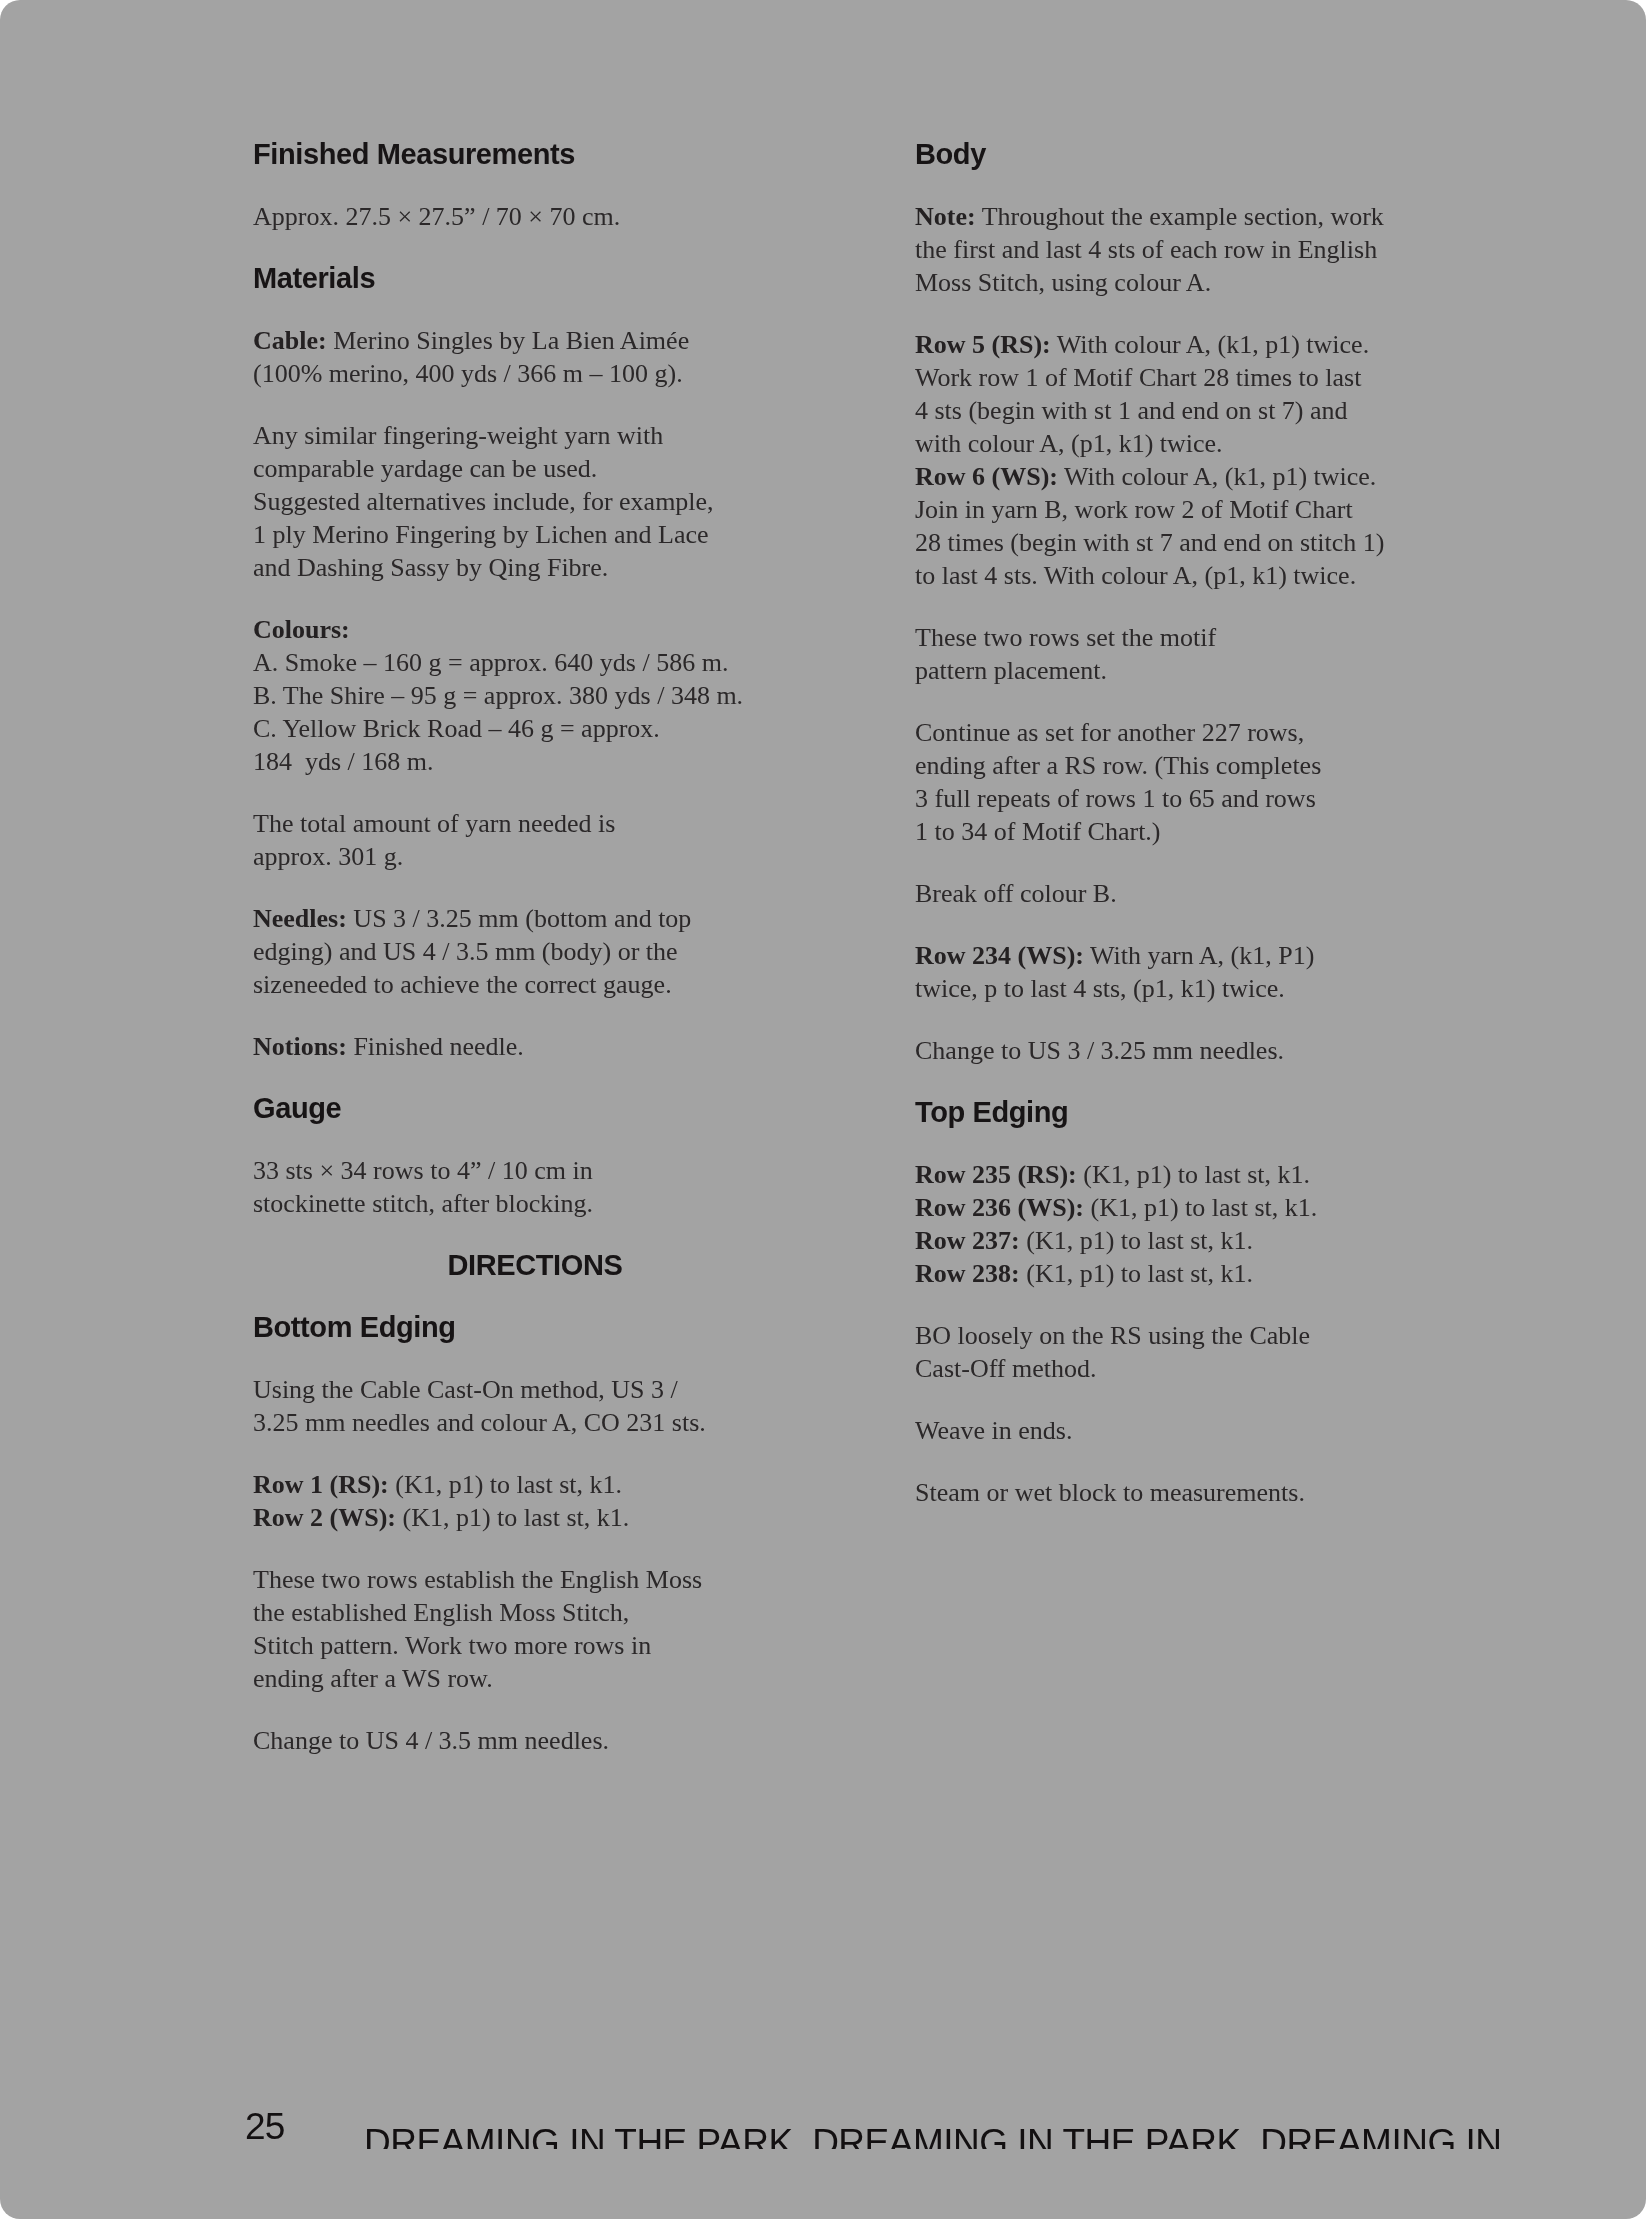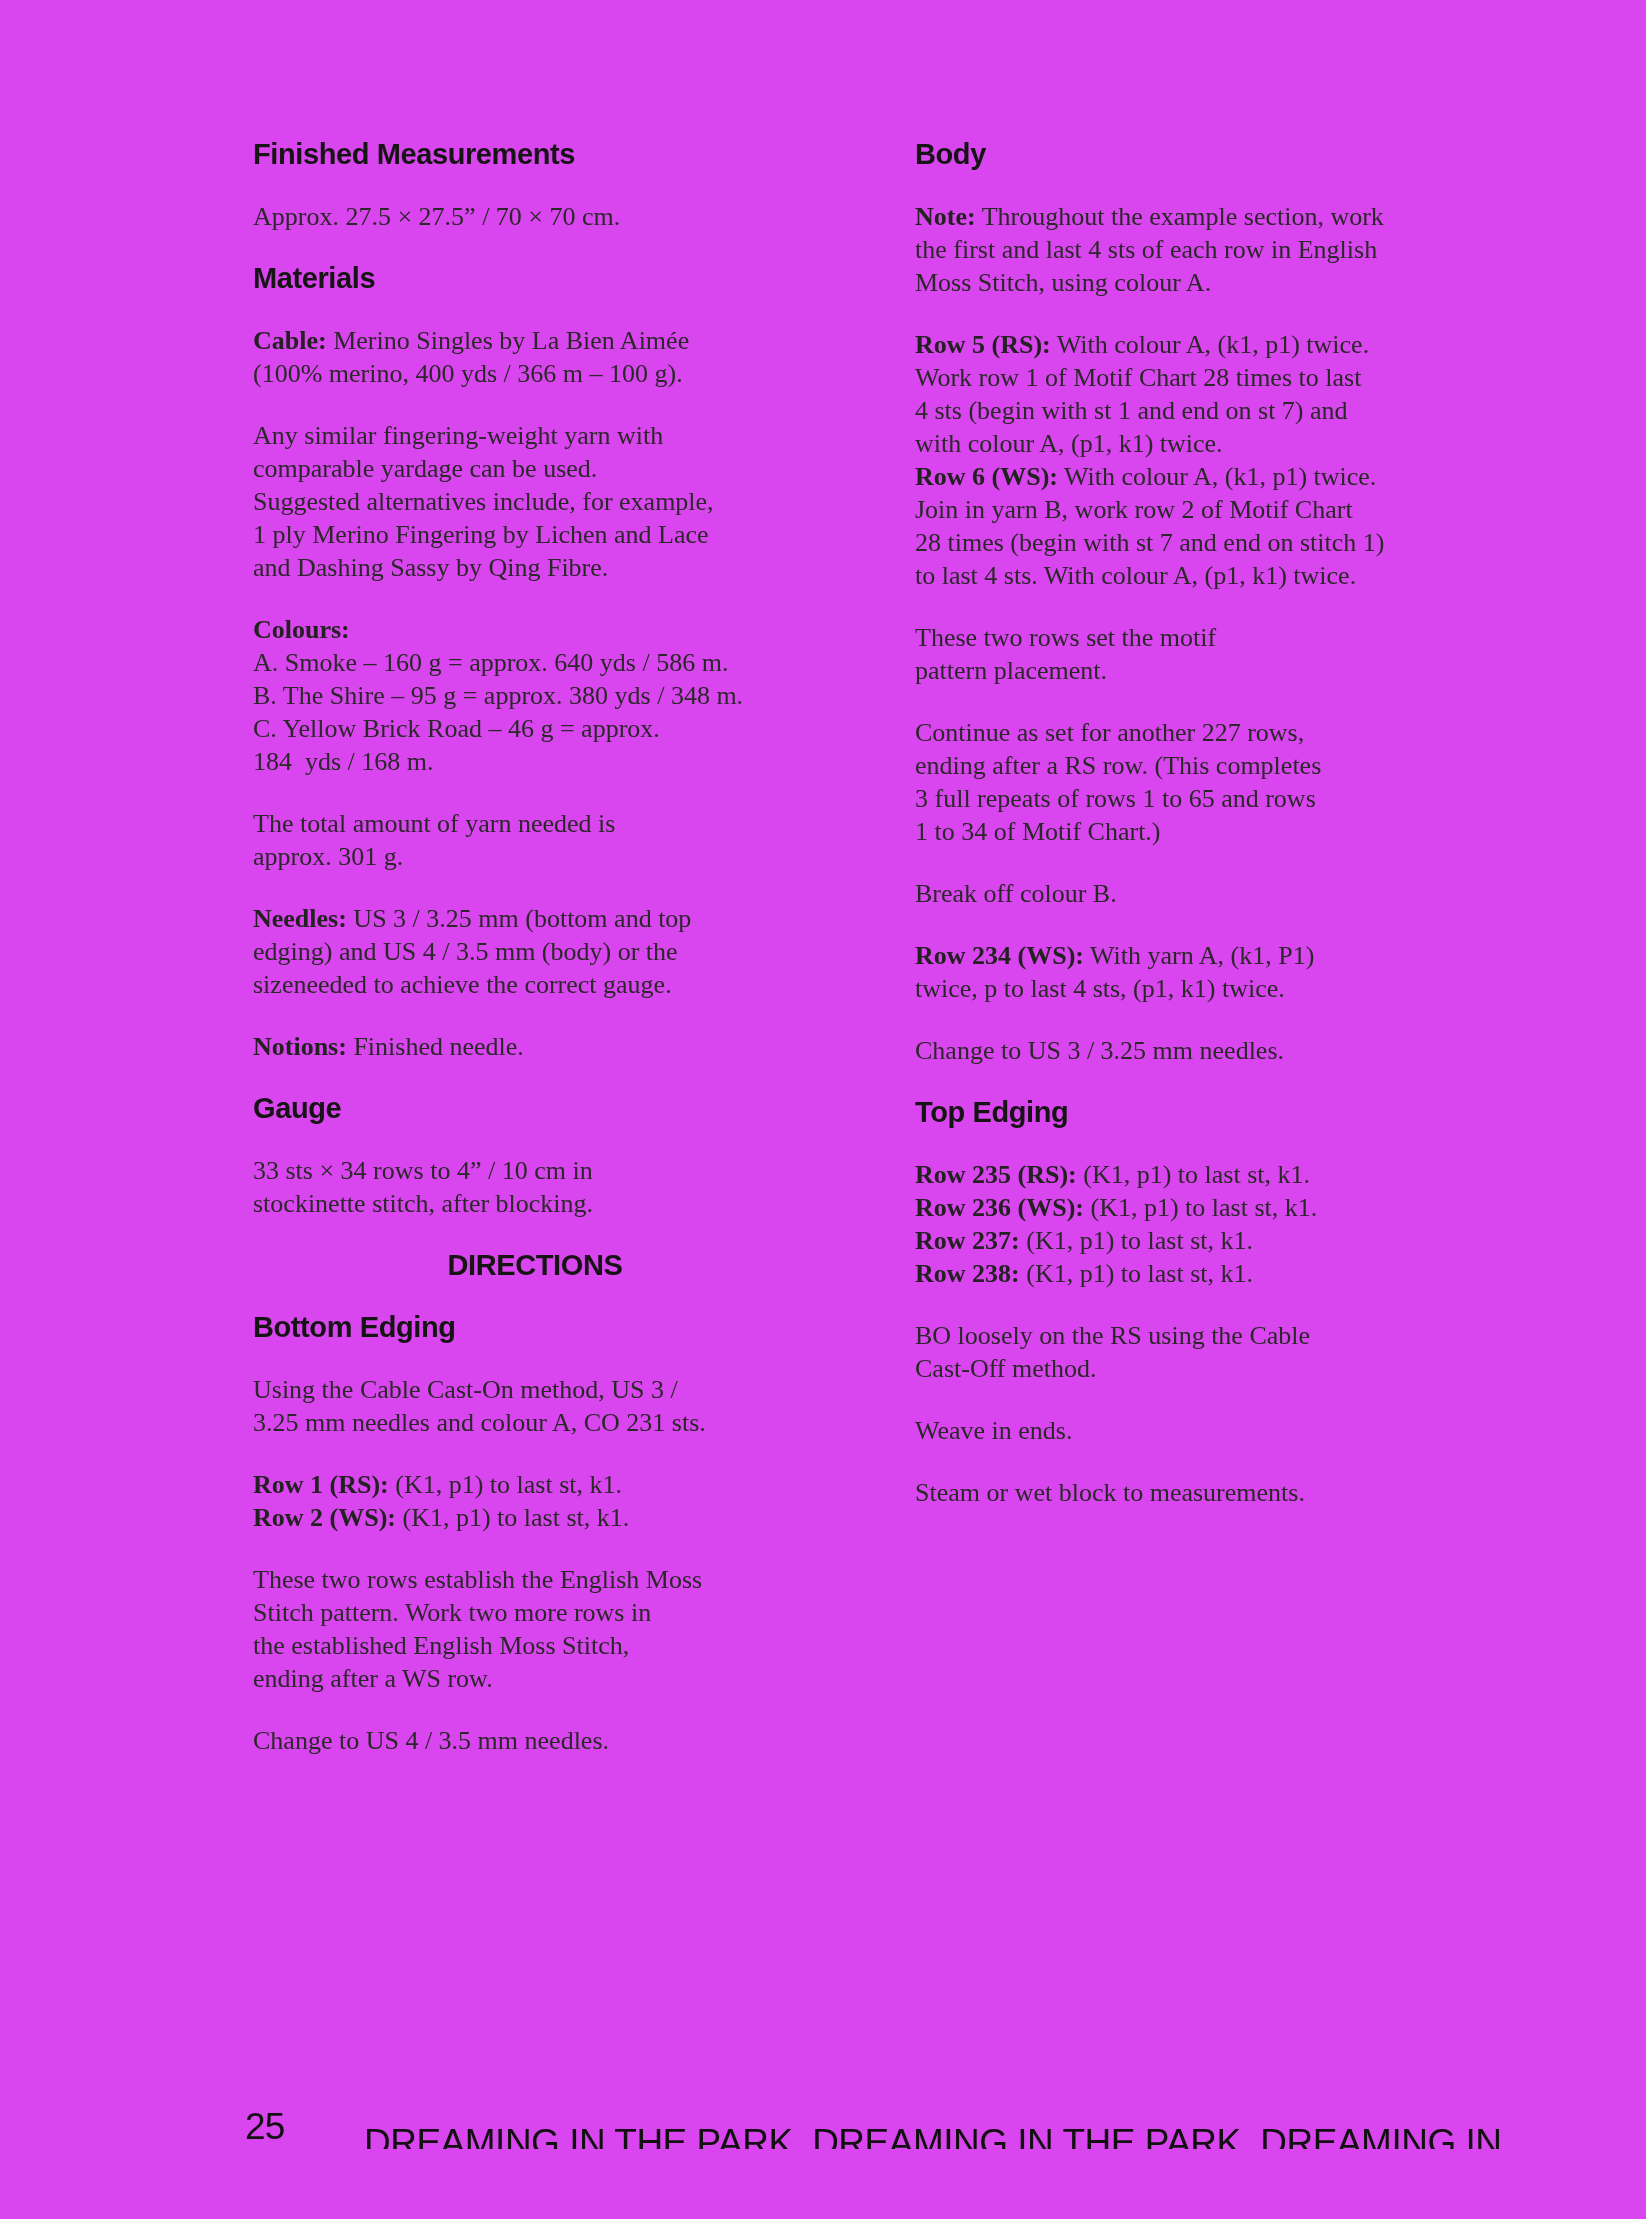--- a/index.html
+++ b/index.html
@@ -2,21 +2,21 @@
 <html style="font-size:14.5px"><head>
 <meta charset="utf-8">
 <style>
   html, body { margin: 0; padding: 0; }
   body {
     width: 1646px; height: 2219px;
     background: #ffffff;
     position: relative;
     font-family: "Liberation Serif", serif;
   }
-  .page { position: absolute; inset: 0; overflow: hidden; background: #d946ef; }
+  .page { position: absolute; inset: 0; overflow: hidden; background: #a3a3a3; border-radius: 20px; }
 
   .column { position: absolute; top: 138px; }
   #left-col  { left: 253px;  width: 564px; }
   #right-col { left: 915px; width: 582px; }
 
   .column .block { margin-bottom: 29px; }
   .column .block.extra-space { margin-top: 29px; text-align: center; }
 
   .column .line {
     height: 33px; line-height: 33px;
@@ -114,22 +114,22 @@
       <div class="block">
         <div class="line"><span>Using the Cable Cast-On method, US 3 /</span></div>
         <div class="line"><span>3.25 mm needles and colour A, CO 231 sts.</span></div>
       </div>
       <div class="block">
         <div class="line"><span class="b">Row 1 (RS):</span><span> (K1, p1) to last st, k1.</span></div>
         <div class="line"><span class="b">Row 2 (WS):</span><span> (K1, p1) to last st, k1.</span></div>
       </div>
       <div class="block">
         <div class="line"><span>These two rows establish the English Moss</span></div>
+        <div class="line"><span>the established English Moss Stitch,</span></div>
         <div class="line"><span>Stitch pattern. Work two more rows in</span></div>
-        <div class="line"><span>the established English Moss Stitch,</span></div>
         <div class="line"><span>ending after a WS row.</span></div>
       </div>
       <div class="block">
         <div class="line"><span>Change to US 4 / 3.5 mm needles.</span></div>
       </div>
     </div>
 
   <div id="right-col" class="column">
       <div class="block heading">
         <div class="line"><span>Body</span></div>

